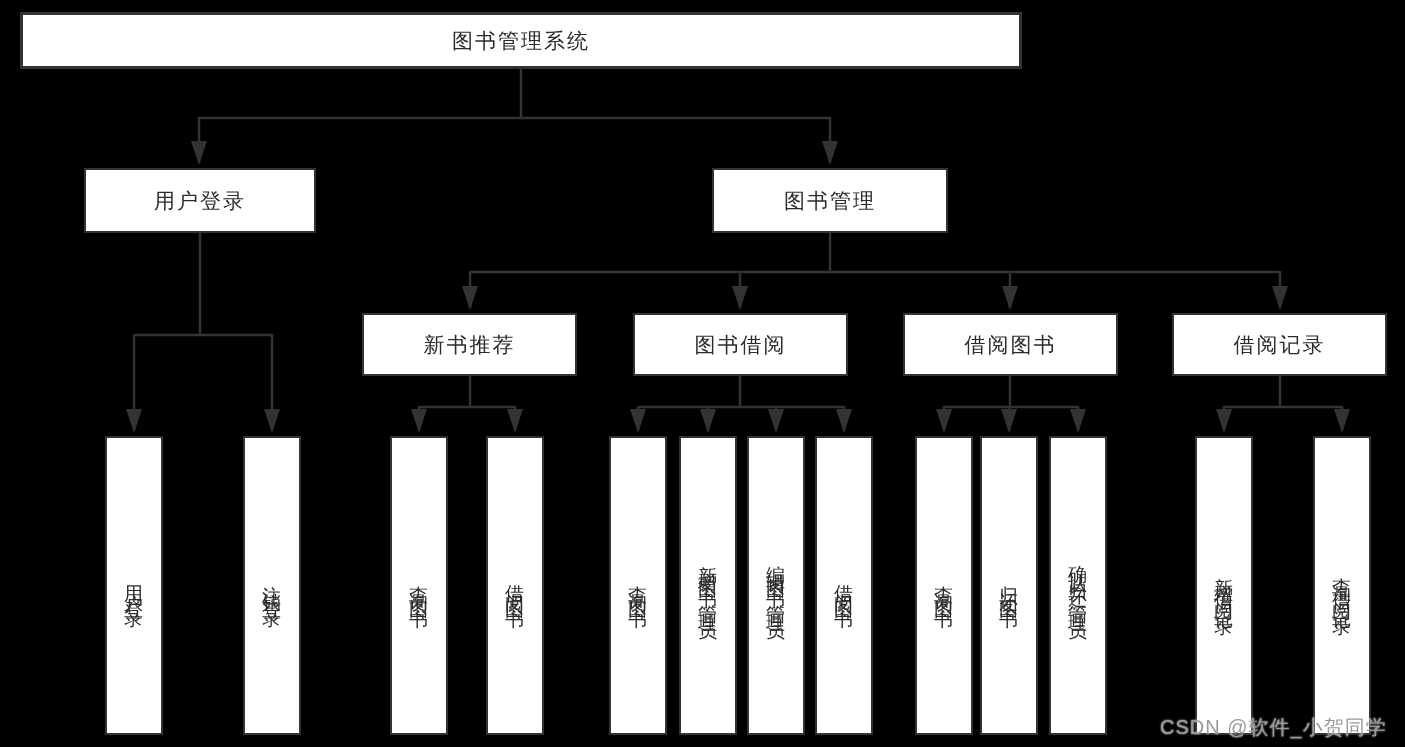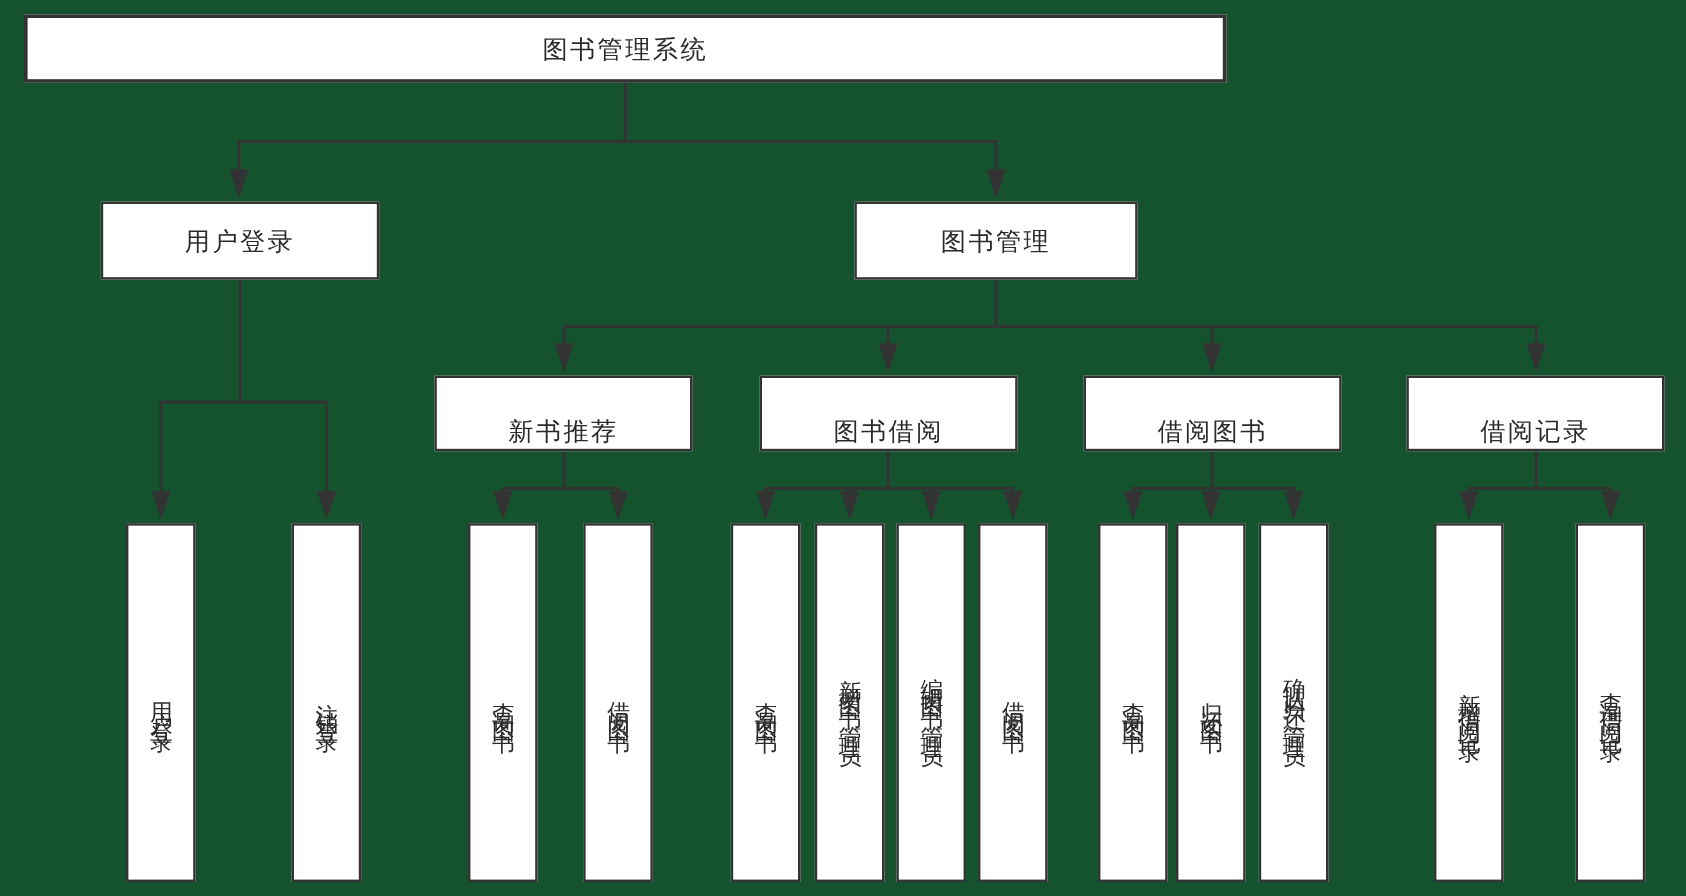--- a/index.html
+++ b/index.html
@@ -1,20 +1,20 @@
 <!DOCTYPE html>
 <html><head>
 <meta charset="utf-8">
 <style>
   html, body { margin: 0; padding: 0; background: #ffffff; }
   #canvas {
     position: relative;
     width: 1405px;
     height: 747px;
-    background: #14532d;
+    background: #000000;
     font-family: "Liberation Sans", "DejaVu Sans", sans-serif;
     overflow: hidden;
   }
   #connectors {
     position: absolute;
     left: 0; top: 0;
     pointer-events: none;
   }
   .box {
     position: absolute;
@@ -38,21 +38,20 @@
     top: 168px;
     height: 65px;
     font-size: 21px;
     letter-spacing: 2px;
   }
   .lvl3 {
     top: 313px;
     width: 215px; height: 63px;
     font-size: 21px;
     letter-spacing: 2px;
-    align-items: flex-end;
   }
   .leaf {
     top: 436px;
     width: 58px; height: 299px;
   }
   .vtext {
     writing-mode: vertical-lr;
     text-orientation: mixed;
     font-size: 19px;
     letter-spacing: 8px;
@@ -178,14 +177,15 @@
     <span class="vtext">确认归还（管理员）</span>
   </div>
 
   <div class="box leaf" style="left:1195px;">
     <span class="vtext">新增借阅记录</span>
   </div>
   <div class="box leaf" style="left:1313px;">
     <span class="vtext">查询借阅记录</span>
   </div>
 
+  <div class="watermark">CSDN @软件_小贺同学</div>
 
 </div>
 
 </body></html>

